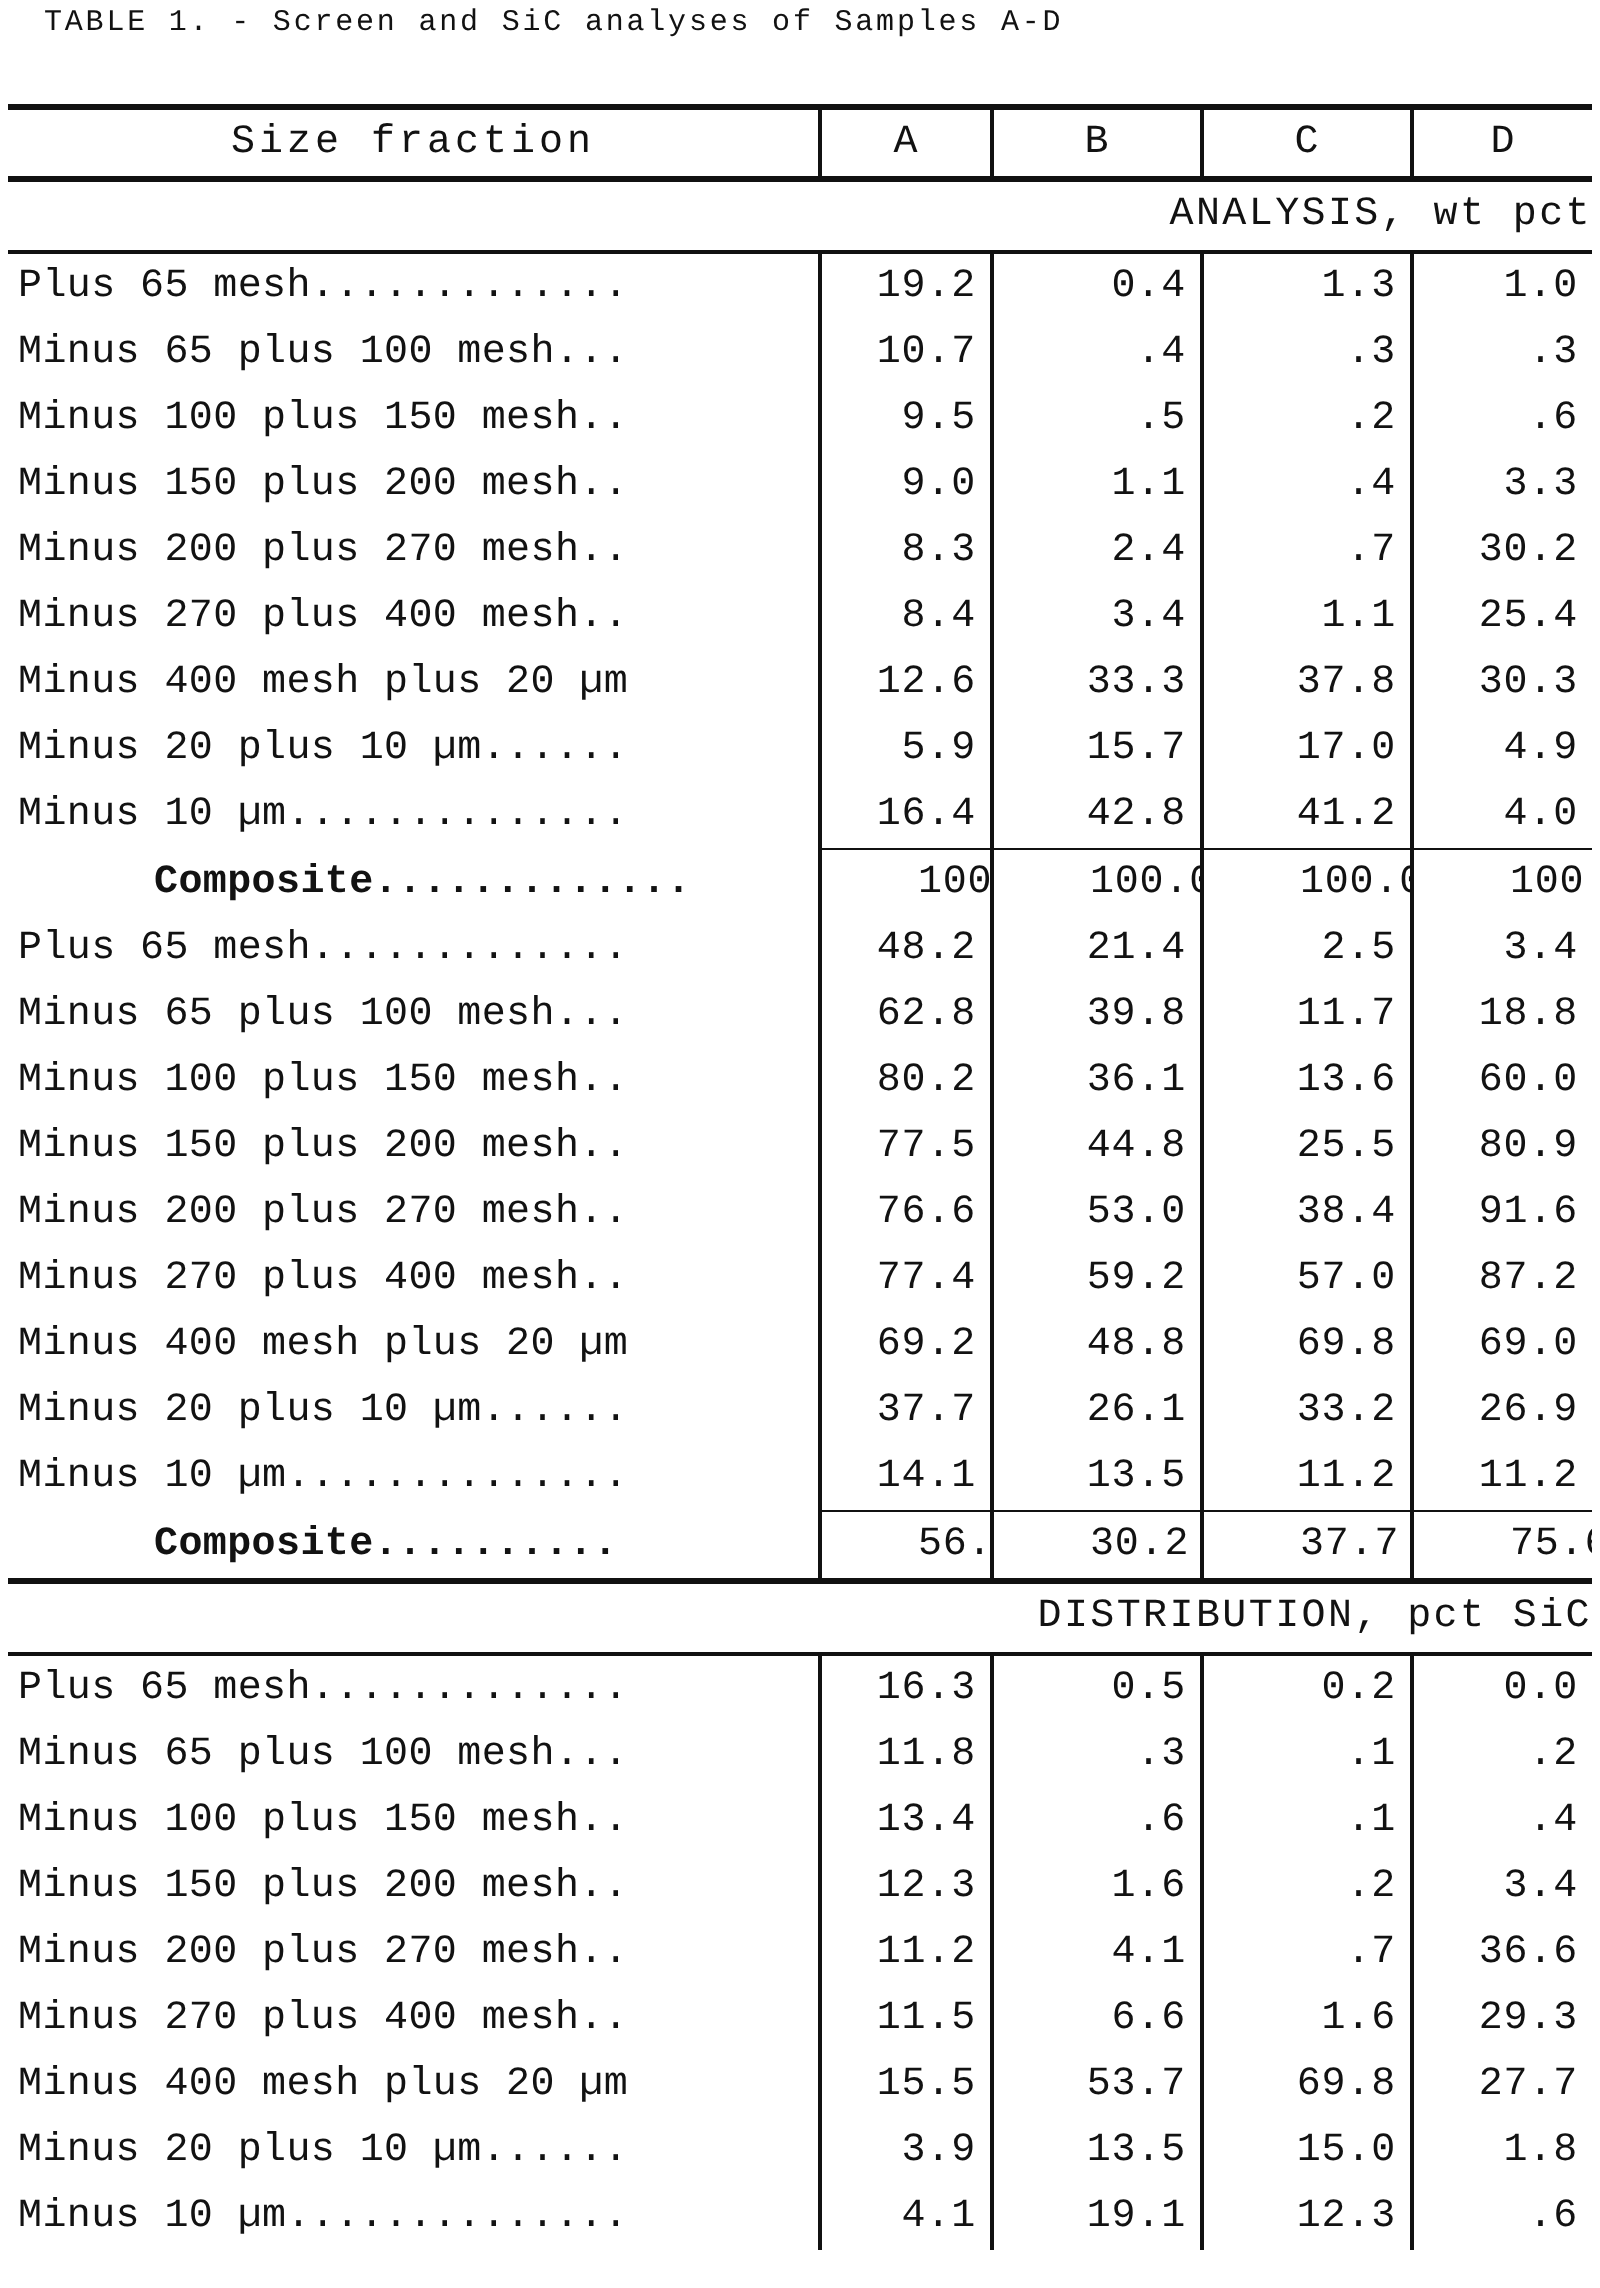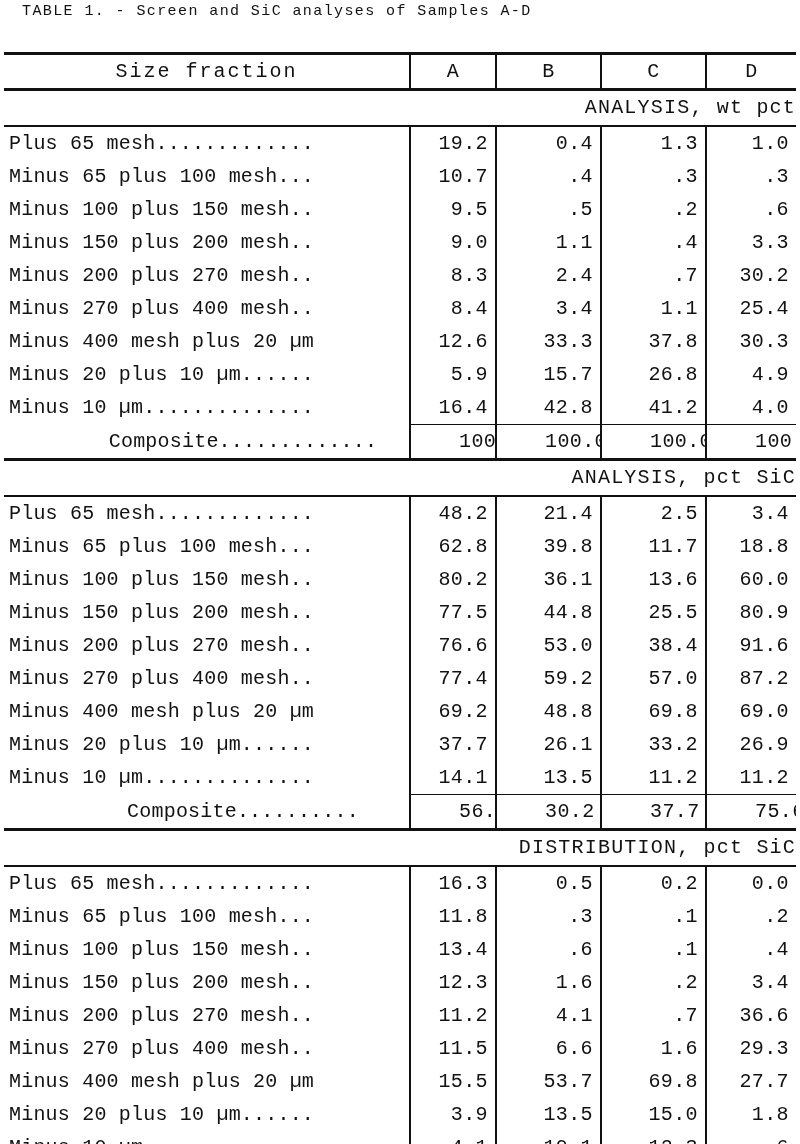--- a/index.html
+++ b/index.html
@@ -94,22 +94,23 @@
     letter-spacing: 0.2px;
   }
   tr.row td.num {
     text-align: right;
     padding-right: 7px;
     border-left: 2px solid #111;
   }
 
   
   tr.composite td.lbl {
-    text-align: center;
+    text-align: left;
     padding-left: 5px;
+    font-weight: bold;
   }
   tr.composite td.num {
     text-align: right;
     padding-right: 7px;
     border-left: 2px solid #111;
     border-top: 1.5px solid #111;
     padding-left: 48px;
   }
   tr.composite td.lbl .indent { display: inline-block; width: 68px; }
 
@@ -187,40 +188,37 @@
           <td class="lbl">Minus 400 mesh plus 20 µm</td>
           <td class="num">12.6</td>
           <td class="num">33.3</td>
           <td class="num">37.8</td>
           <td class="num">30.3</td>
         </tr>
         <tr class="row">
           <td class="lbl">Minus 20 plus 10 µm......</td>
           <td class="num">5.9</td>
           <td class="num">15.7</td>
-          <td class="num">26.8</td>
+          <td class="num">17.0</td>
           <td class="num">4.9</td>
         </tr>
         <tr class="row">
           <td class="lbl">Minus 10 µm..............</td>
           <td class="num">16.4</td>
           <td class="num">42.8</td>
           <td class="num">41.2</td>
           <td class="num">4.0</td>
         </tr>
         <tr class="composite">
           <td class="lbl"><span class="indent"></span><span class="leader">Composite.............</span></td>
           <td class="num">100.0</td>
           <td class="num">100.0</td>
           <td class="num">100.0</td>
           <td class="num">100.0</td>
         </tr>
-        <tr class="section with-top">
-          <td colspan="5">ANALYSIS, pct SiC</td>
-        </tr>
         <tr class="row">
           <td class="lbl">Plus 65 mesh.............</td>
           <td class="num">48.2</td>
           <td class="num">21.4</td>
           <td class="num">2.5</td>
           <td class="num">3.4</td>
         </tr>
         <tr class="row">
           <td class="lbl">Minus 65 plus 100 mesh...</td>
           <td class="num">62.8</td>

